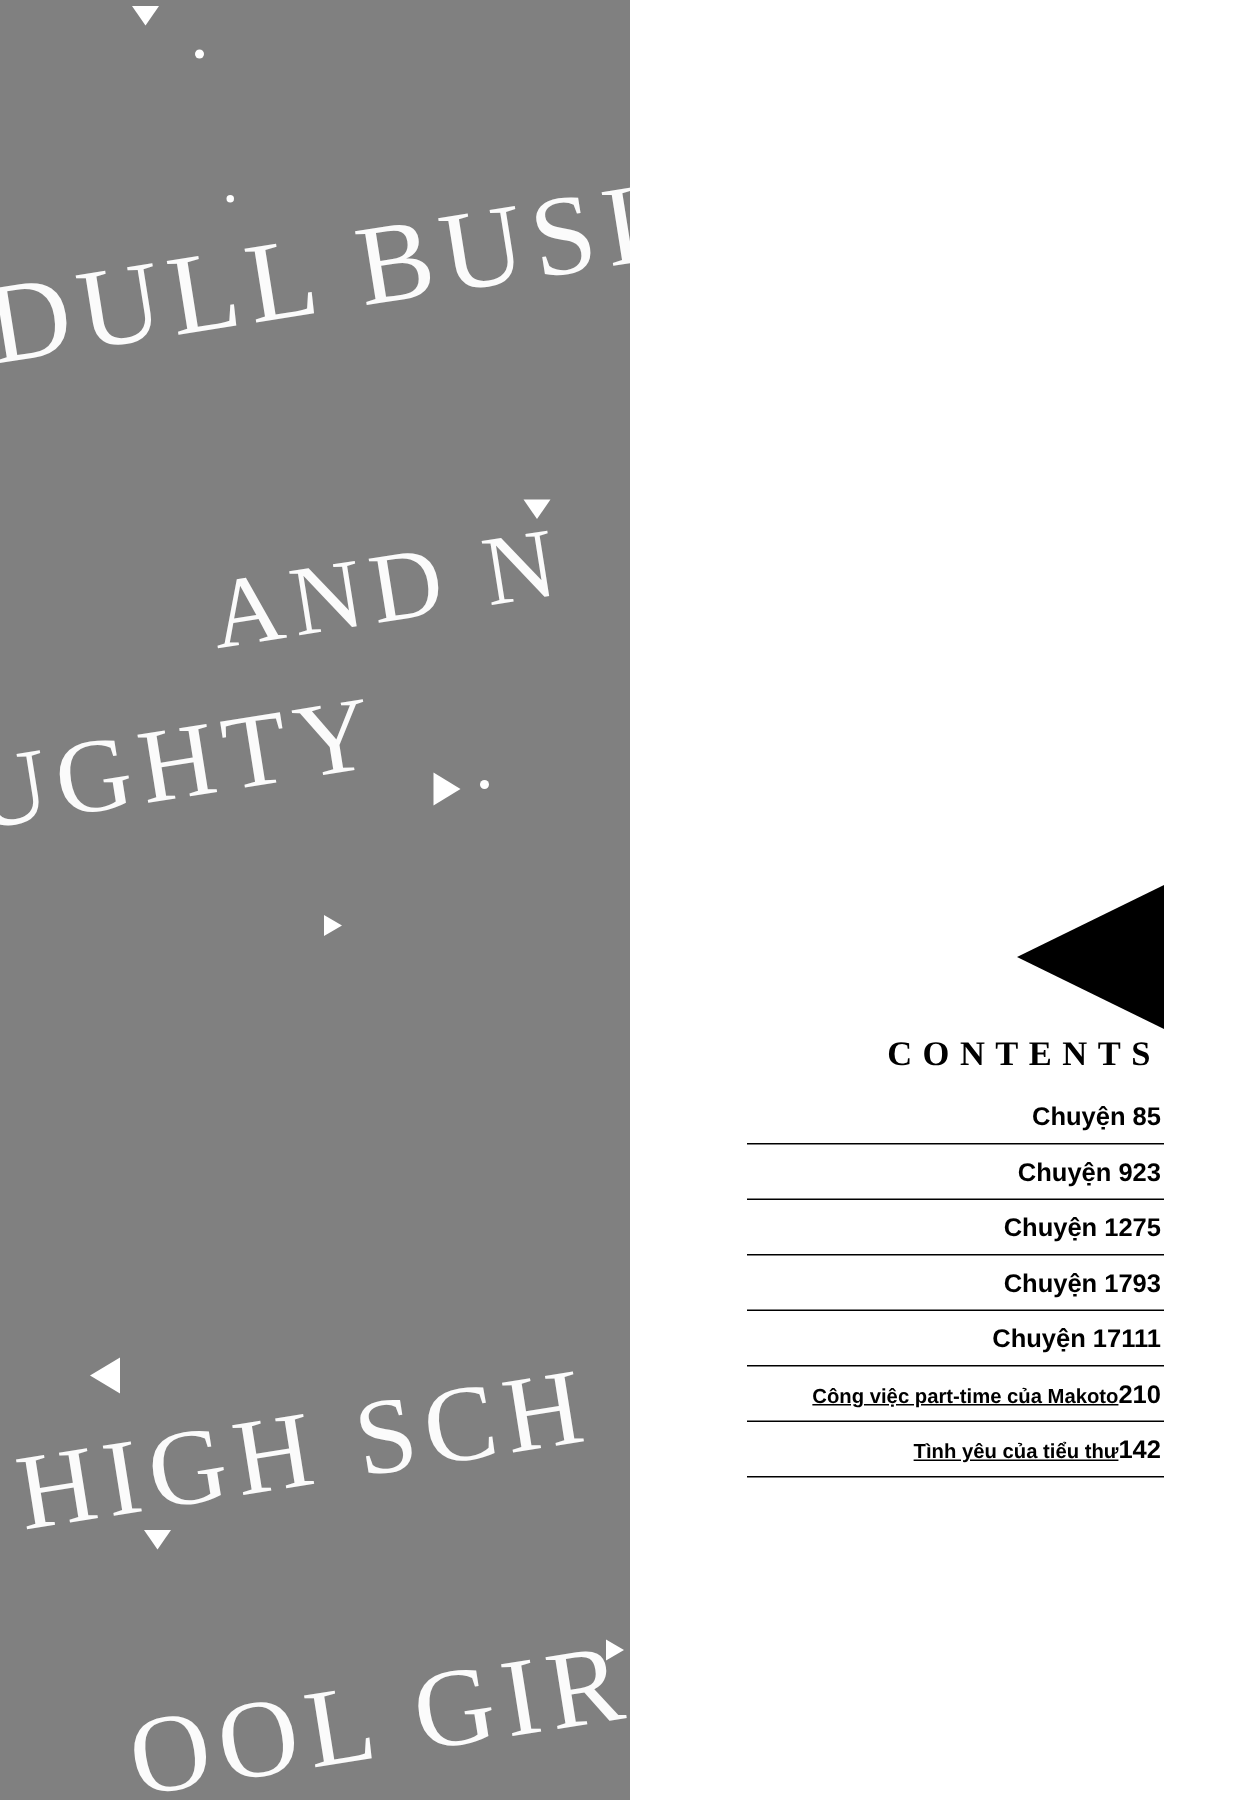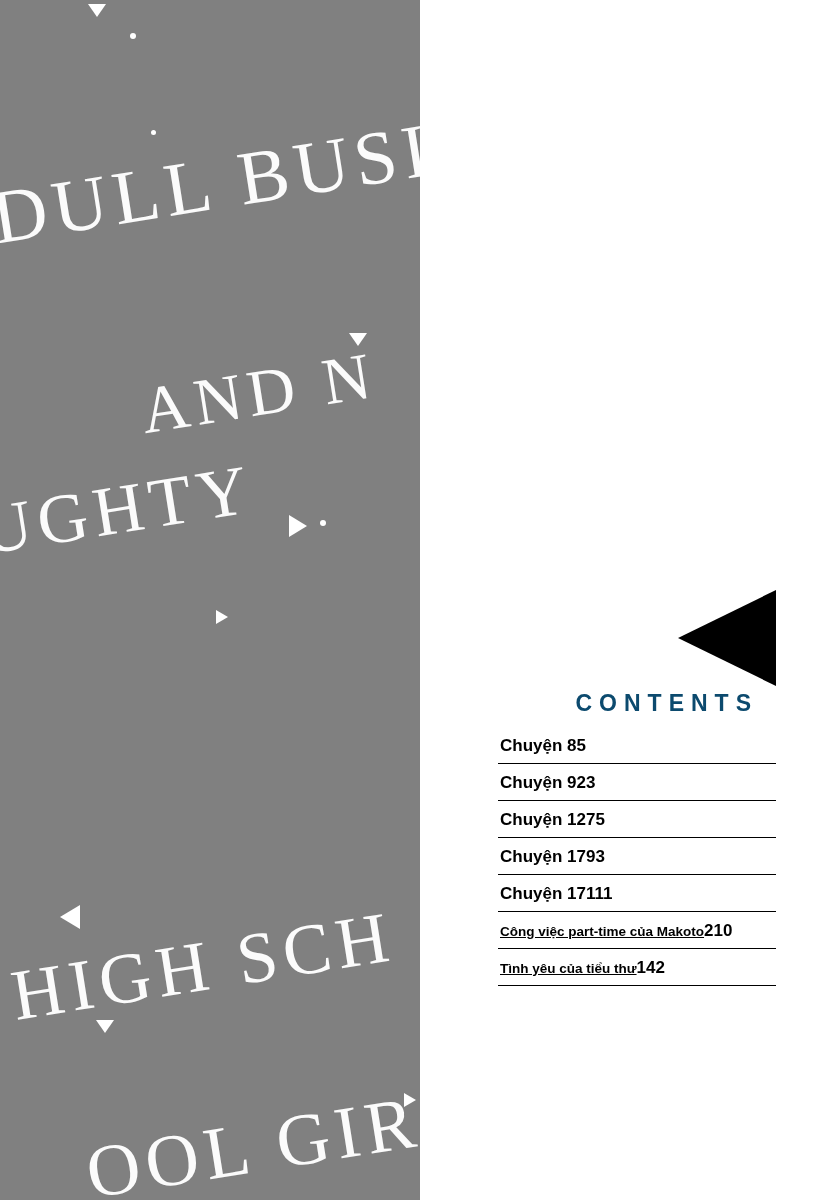--- a/index.html
+++ b/index.html
@@ -86,32 +86,32 @@
   .arrow-dot {
     position: absolute;
     right: 25px;
     top: 18px;
     width: 4px; height: 4px;
     background: #ffffff;
     border-radius: 50%;
   }
   .contents-title {
     text-align: right;
-    font-family: Liberation Sans, sans-serif;
+    font-family: Liberation Serif, serif;
     font-weight: bold;
     font-size: 23px;
     letter-spacing: 7px;
-    color: #0c4a6e;
-    margin: 0 16px 10px 0;
+    color: #000000;
+    margin: 0 0 10px 0;
     padding-right: 2px;
   }
   .toc-row {
     display: flex;
     align-items: baseline;
-    justify-content: flex-start;
+    justify-content: flex-end;
     border-bottom: 1.5px solid #000000;
     padding: 9px 2px 7px 2px;
   }
   .toc-label {
     font-weight: bold;
     font-size: 17px;
     color: #000000;
     letter-spacing: 0px;
   }
   .toc-label.small { font-size: 13.5px; text-decoration: underline; }

